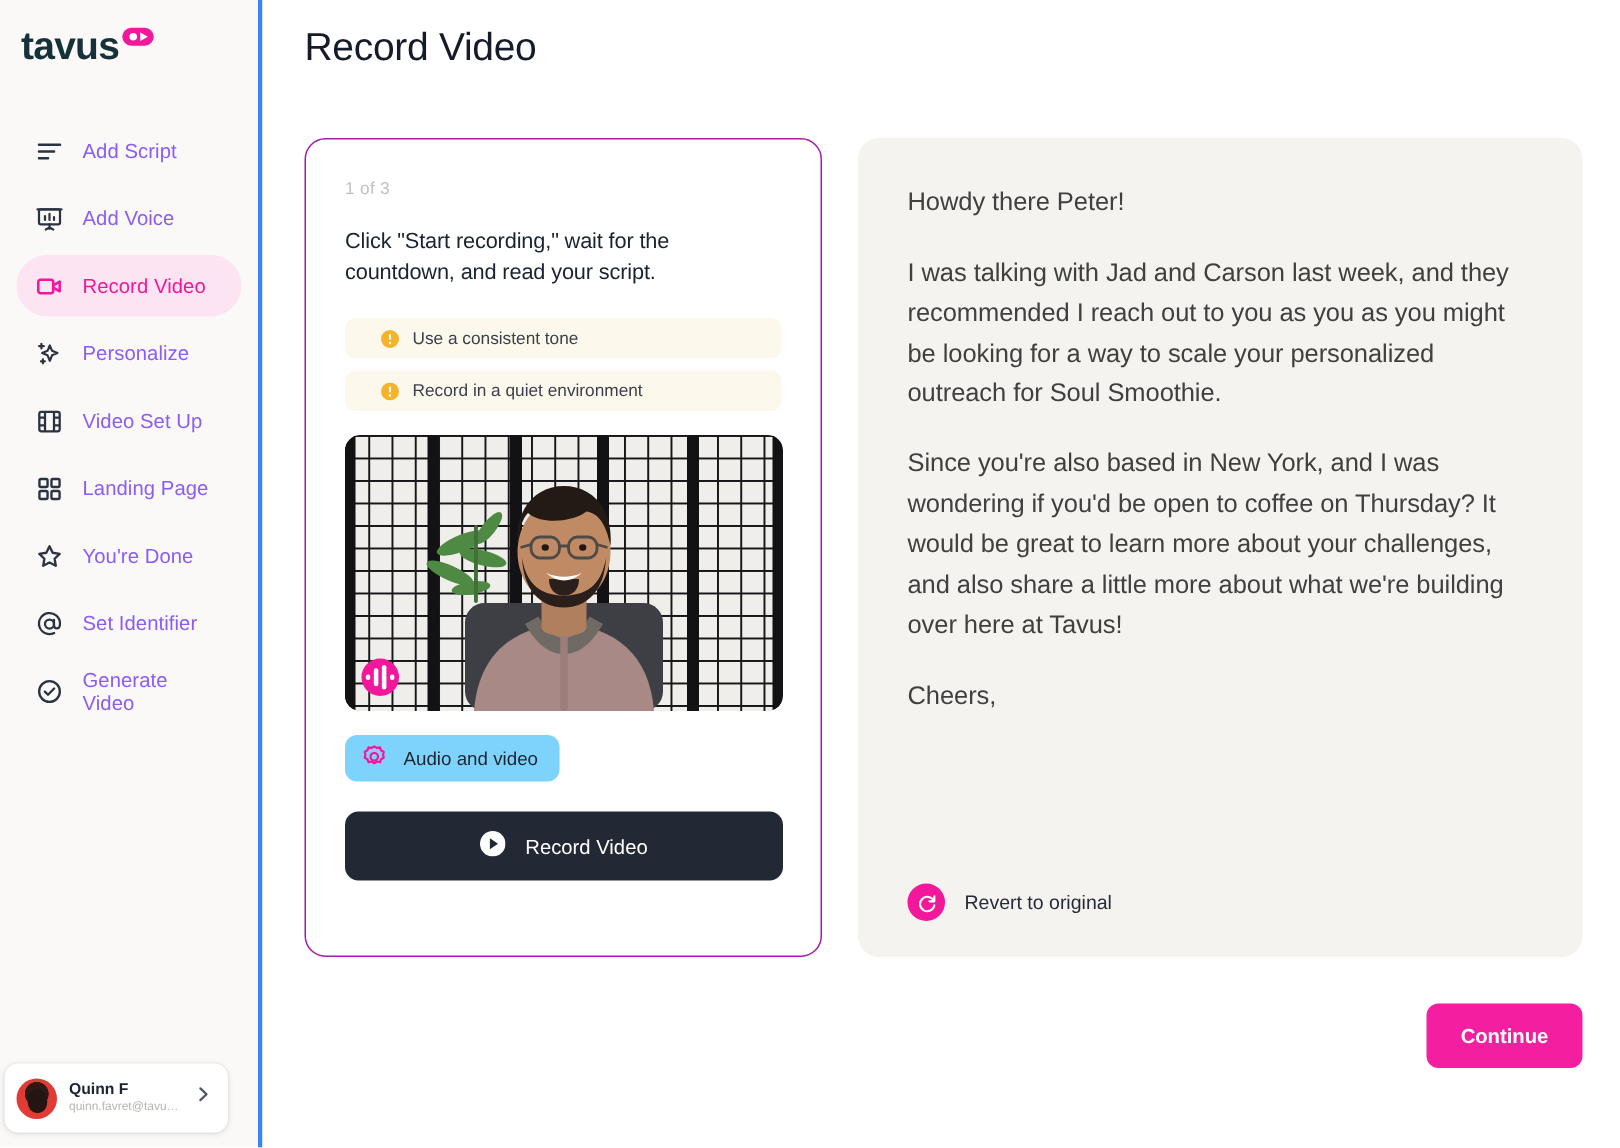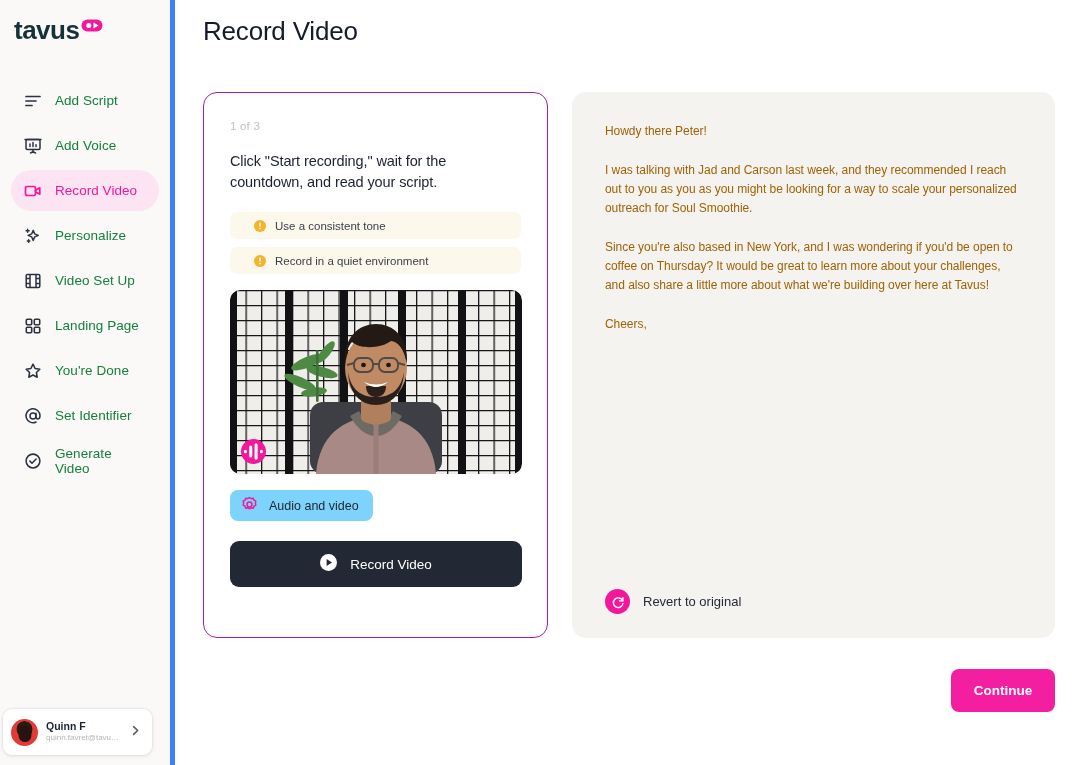--- a/index.html
+++ b/index.html
@@ -22,21 +22,21 @@
     width: 1080px;
     height: 765px;
   }
 
   
   .sidebar {
     width: 175px;
     flex: 0 0 175px;
     height: 765px;
     background: #faf9f7;
-    border-right: 5px solid #3b82f6;
+    border-right: 3px solid #3b82f6;
     position: relative;
     display: flex;
     flex-direction: column;
   }
 
   .logo-wrap {
     padding: 17px 0 0 14px;
     display: flex;
     align-items: flex-start;
     height: 62px;
@@ -62,21 +62,21 @@
   }
 
   .nav-item {
     display: flex;
     align-items: center;
     gap: 13px;
     height: 41px;
     padding: 0 12px;
     border-radius: 21px;
     cursor: pointer;
-    color: #15803d;
+    color: #8b5cf6;
     font-size: 13.5px;
     letter-spacing: 0.05px;
     user-select: none;
   }
   .nav-item .nav-ico {
     width: 19px;
     height: 19px;
     flex: 0 0 19px;
     display: flex;
     align-items: center;
@@ -269,23 +269,23 @@
     min-height: 546px;
     background: #f4f3f0;
     border-radius: 14px;
     padding: 30px 33px 24px 33px;
     display: flex;
     flex-direction: column;
     position: relative;
   }
   .script-body { flex: 1; }
   .script-p {
-    font-size: 12px;
+    font-size: 17px;
     line-height: 1.58;
-    color: #a16207;
+    color: #404040;
     letter-spacing: -0.05px;
     margin-bottom: 20px;
   }
   .script-p:last-child { margin-bottom: 12px; }
 
   .revert {
     display: inline-flex;
     align-items: center;
     gap: 13px;
     cursor: pointer;

